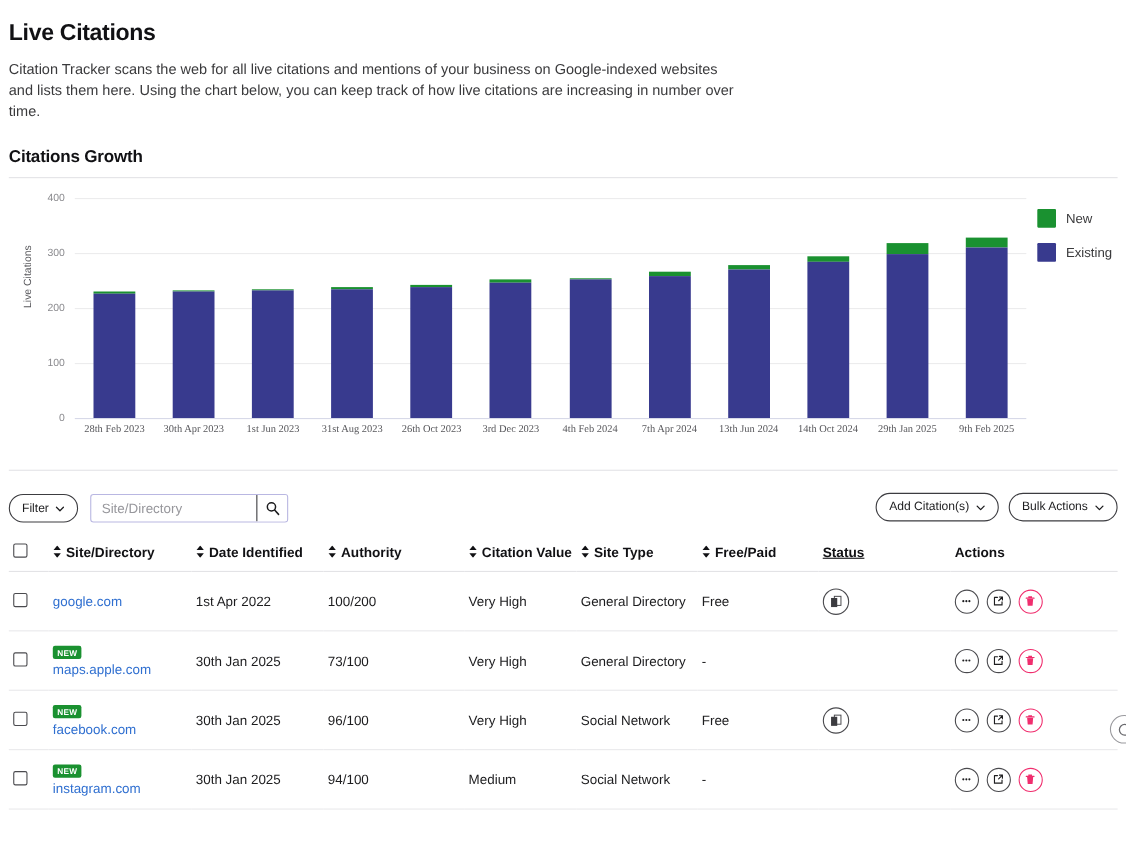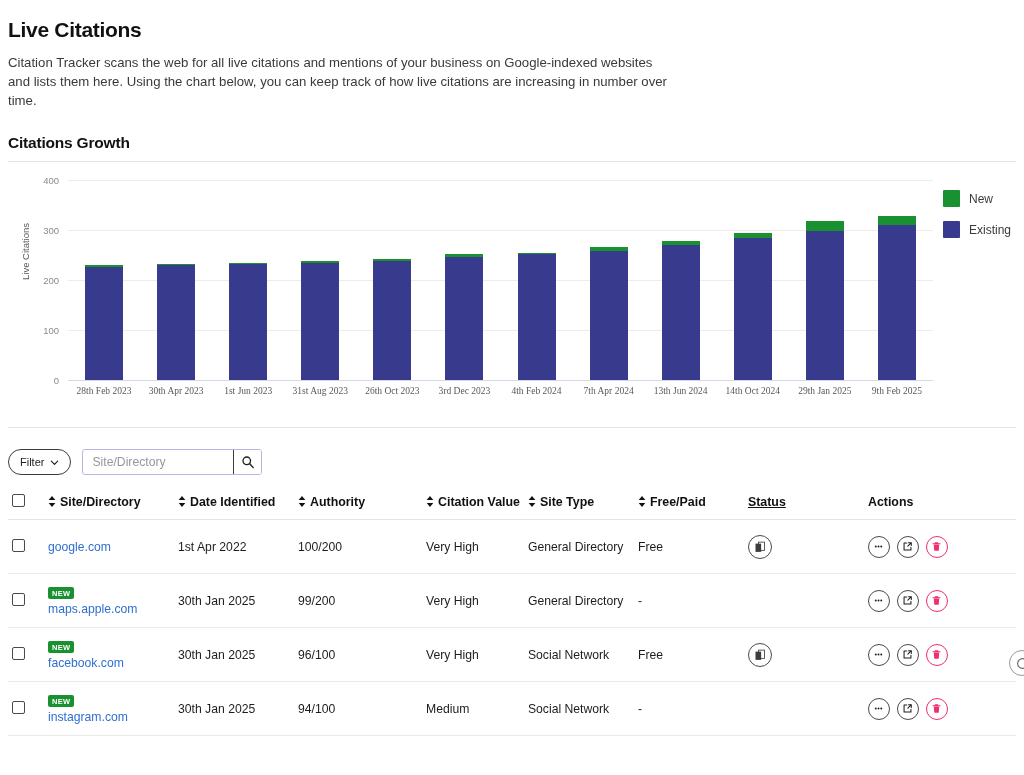--- a/index.html
+++ b/index.html
@@ -307,20 +307,34 @@
     <div class="searchbox">
       <input type="text" placeholder="Site/Directory" style="">
       <div class="search-btn">
         <svg width="14" height="14" viewBox="0 0 16 16">
           <circle cx="6.6" cy="6.6" r="4.3" stroke="#1d1d1f" stroke-width="1.5" fill="none"></circle>
           <line x1="9.9" y1="9.9" x2="14" y2="14.4" stroke="#1d1d1f" stroke-width="1.6" stroke-linecap="round"></line>
         </svg>
       </div>
     </div>
 
+    <div class="toolbar-right">
+      <button class="pill">
+        <span>Add Citation(s)</span>
+        <svg class="chev" viewBox="0 0 10 10">
+          <path d="M1.5 3.5 L5 7 L8.5 3.5" stroke="#1d1d1f" stroke-width="1.3" fill="none" stroke-linecap="round" stroke-linejoin="round"></path>
+        </svg>
+      </button>
+      <button class="pill">
+        <span>Bulk Actions</span>
+        <svg class="chev" viewBox="0 0 10 10">
+          <path d="M1.5 3.5 L5 7 L8.5 3.5" stroke="#1d1d1f" stroke-width="1.3" fill="none" stroke-linecap="round" stroke-linejoin="round"></path>
+        </svg>
+      </button>
+    </div>
   </div>
 
   <table class="citations">
     <thead>
       <tr>
         <th class="col-chk">
           <span class="chk"></span>
         </th>
         <th class="col-site">
           <svg class="sortarrow" viewBox="0 0 8 11">
@@ -399,21 +413,21 @@
                   <path d="M2.8 4 H13.2 M6.3 4 V2.4 H9.7 V4" stroke="#f02e6e" stroke-width="1.5" fill="none" stroke-linecap="round"></path>
                 </svg>
               </span>
             </div>
           </td>
         </tr>
         <tr>
           <td><span class="chk"></span></td>
           <td class="site-cell"><span class="badge-new">NEW</span><a class="site-link" href="#">maps.apple.com</a></td>
           <td>30th Jan 2025</td>
-          <td>99/200</td>
+          <td>73/100</td>
           <td>Very High</td>
           <td>General Directory</td>
           <td>-</td>
           <td></td>
           <td>
             <div class="actions-cell">
               <span class="icon-btn">
                 <svg viewBox="0 0 16 16" width="11" height="11">
                   <circle cx="4" cy="8" r="1.4" fill="#1d1d1f"></circle>
                   <circle cx="8" cy="8" r="1.4" fill="#1d1d1f"></circle>

